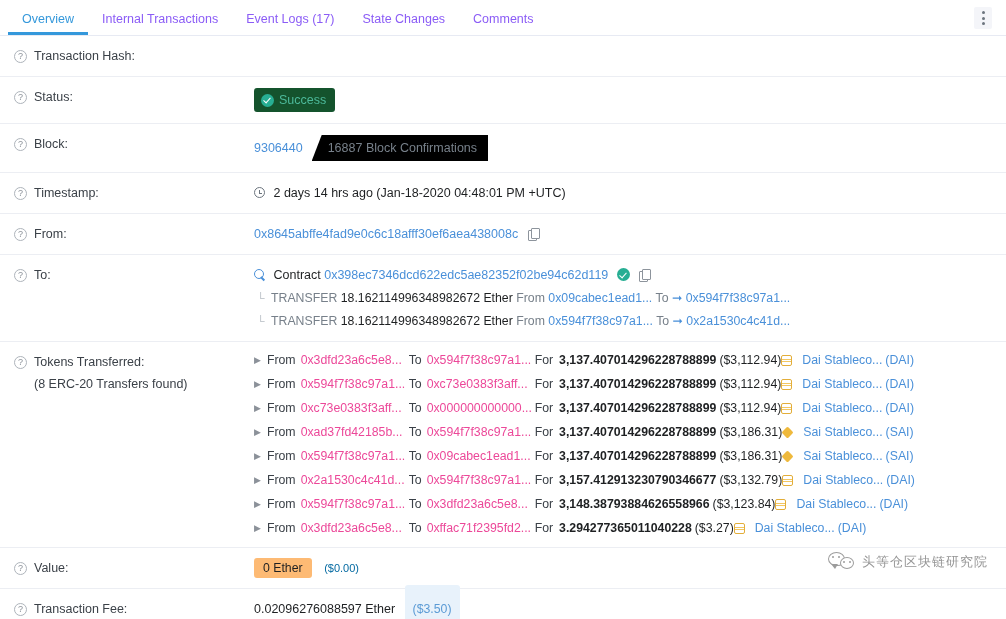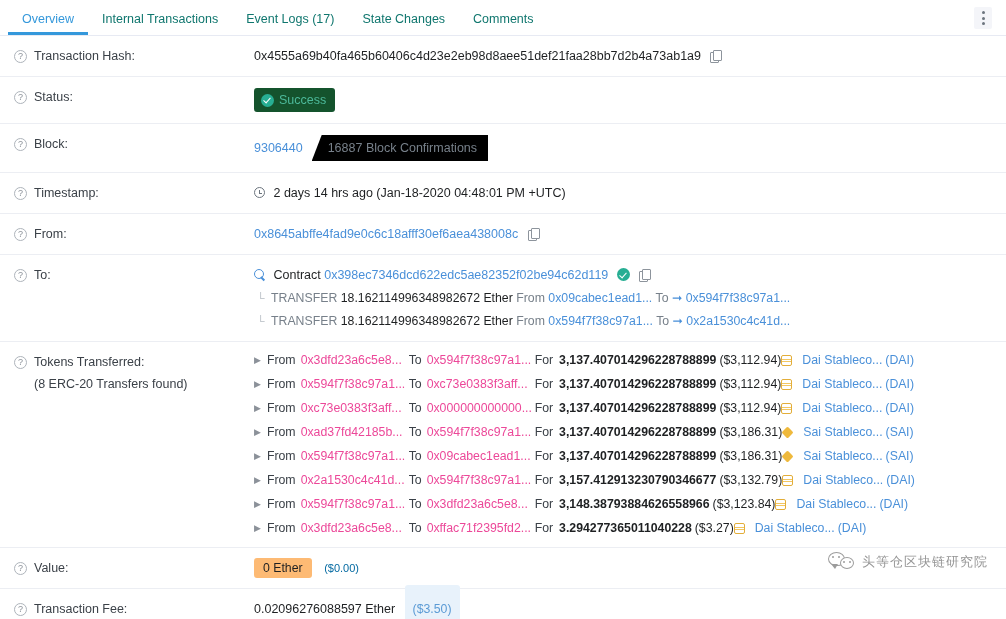--- a/index.html
+++ b/index.html
@@ -15,21 +15,21 @@
   .tabbar {
     position: relative;
     height: 36px;
     display: flex;
     align-items: flex-end;
     border-bottom: 1px solid #e7eaf3;
     padding-left: 8px;
   }
   .tab {
     font-size: 12.5px;
-    color: #0f766e;
+    color: #8b5cf6;
     padding: 0 14px 10px 14px;
     cursor: pointer;
     white-space: nowrap;
     line-height: 1;
   }
   .tab.active {
     color: #3498db;
     box-shadow: inset 0 -3px 0 0 #3498db;
   }
   .kebab {
@@ -289,24 +289,20 @@
       <i></i>
       <i></i>
     </div>
 </div>
 
 <div class="row">
   <div class="label">
     <span class="qmark">?</span>
     <span class="txt">Transaction Hash:</span>
   </div>
-  <div class="value">
-    <span>0x4555a69b40fa465b60406c4d23e2eb98d8aee51def21faa28bb7d2b4a73ab1a9</span>
-    <span class="copy"></span>
-  </div>
 </div>
 
 <div class="row">
   <div class="label">
     <span class="qmark">?</span>
     <span class="txt">Status:</span>
   </div>
   <div class="value">
     <span class="status-badge">
       <span class="check"></span>

